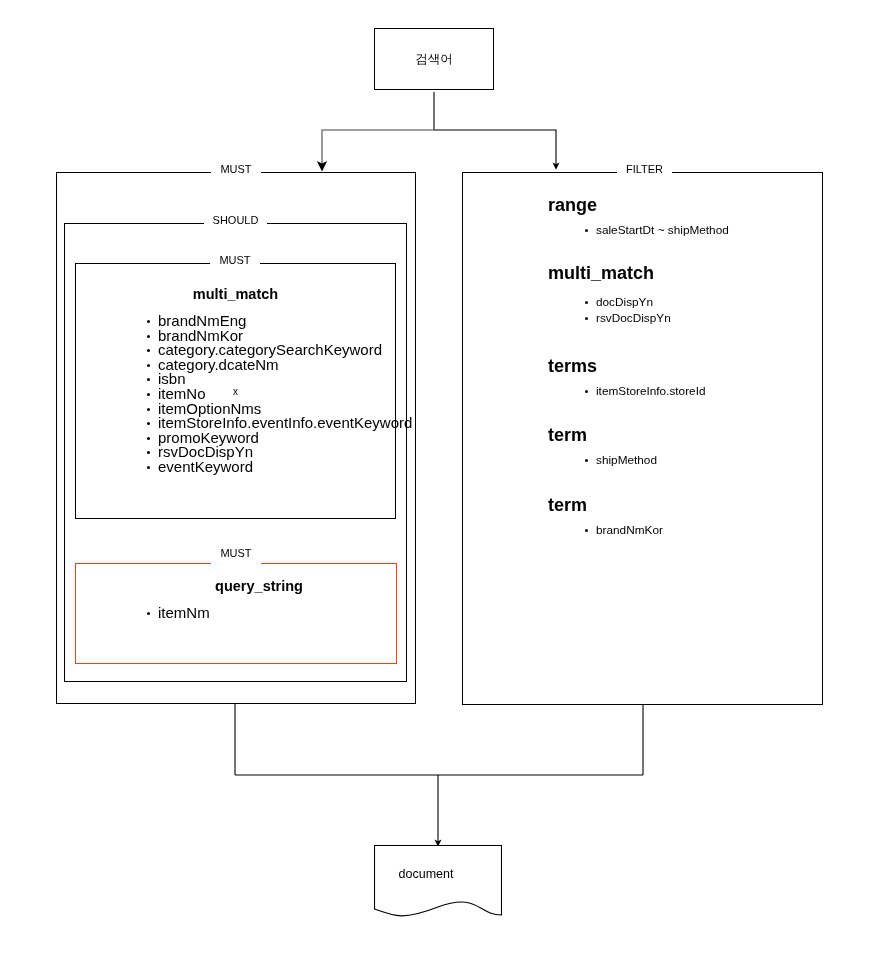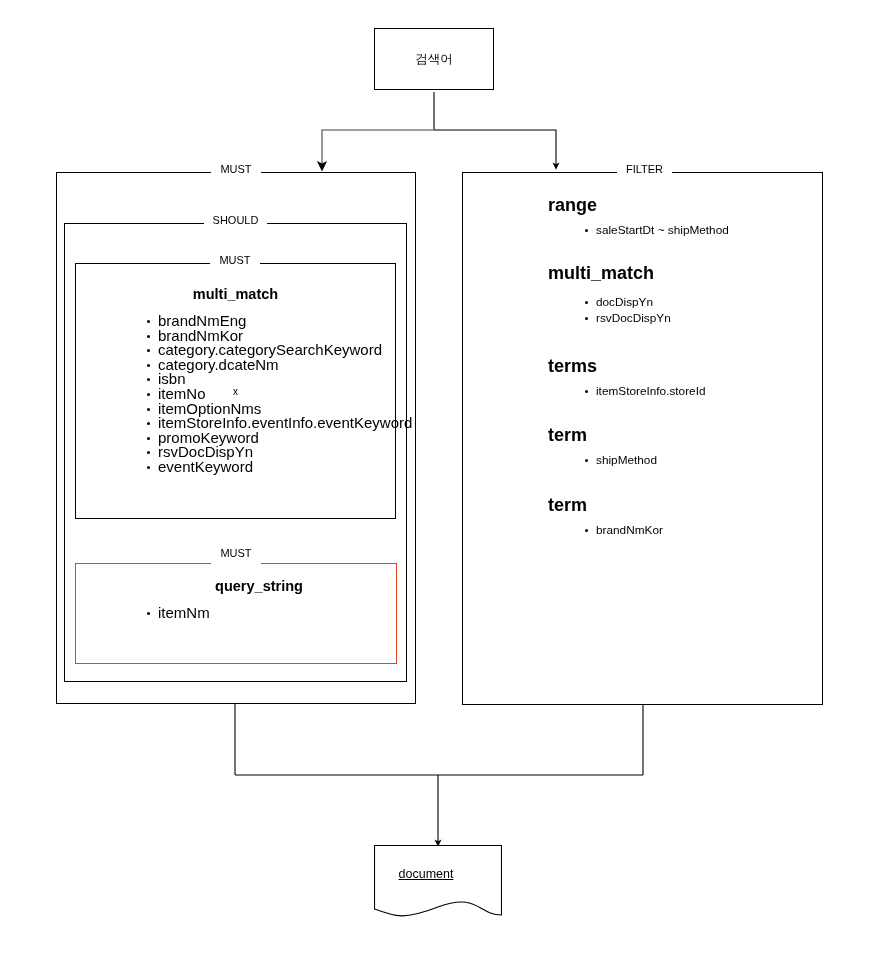--- a/index.html
+++ b/index.html
@@ -147,15 +147,15 @@
   </ul>
 
   <div class="sec-title" style="left:548px;top:495px;">term</div>
   <ul class="bullets wide" style="left:580px;top:522px;">
     <li>brandNmKor</li>
   </ul>
 
   <svg class="doc-shape" style="left:374px;top:845px;width:128px;height:84px;" viewBox="0 0 128 84">
     <path d="M0.5,0.5 L127.5,0.5 L127.5,70 C104,70 104,47 64,62 C30,75 22,72 0.5,64 Z" fill="#ffffff" stroke="#000000" stroke-width="1.1"></path>
   </svg>
-  <div class="doc-text" style="left:374px;top:867px;width:104px;text-decoration:underline;">document</div>
+  <div class="doc-text" style="left:374px;top:867px;width:104px;">document</div>
 
 </div>
 
 </body></html>

